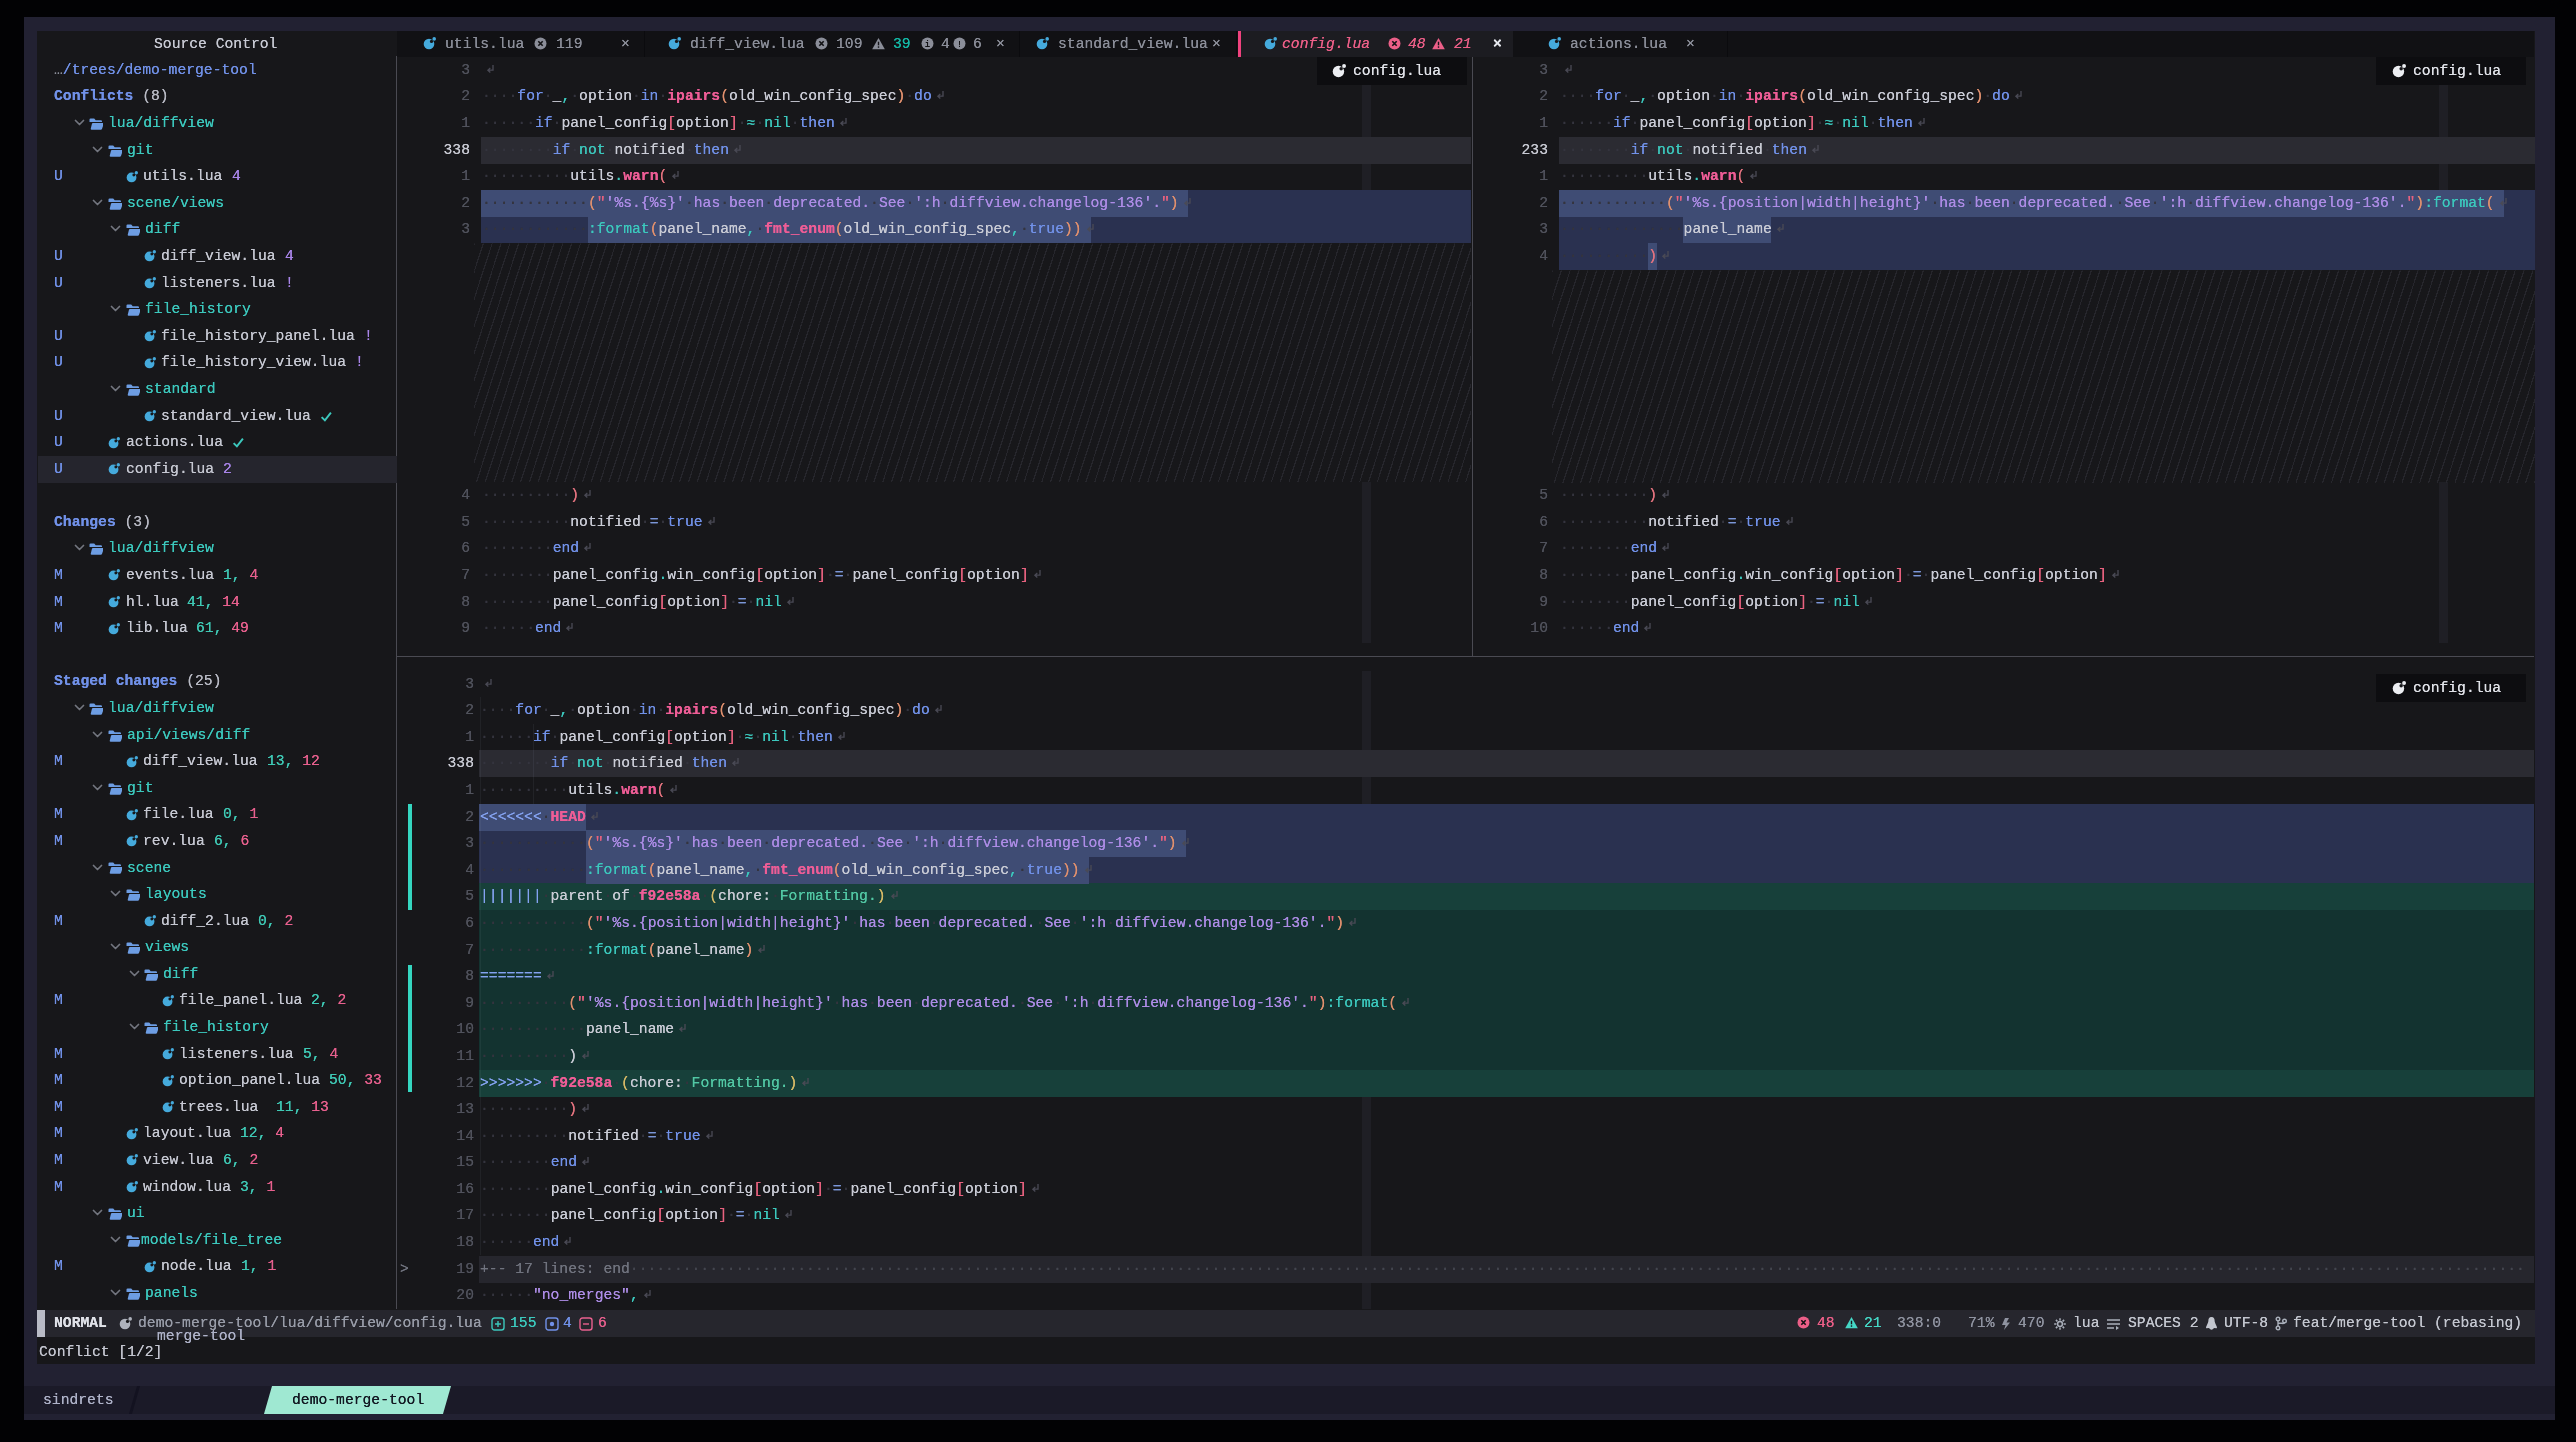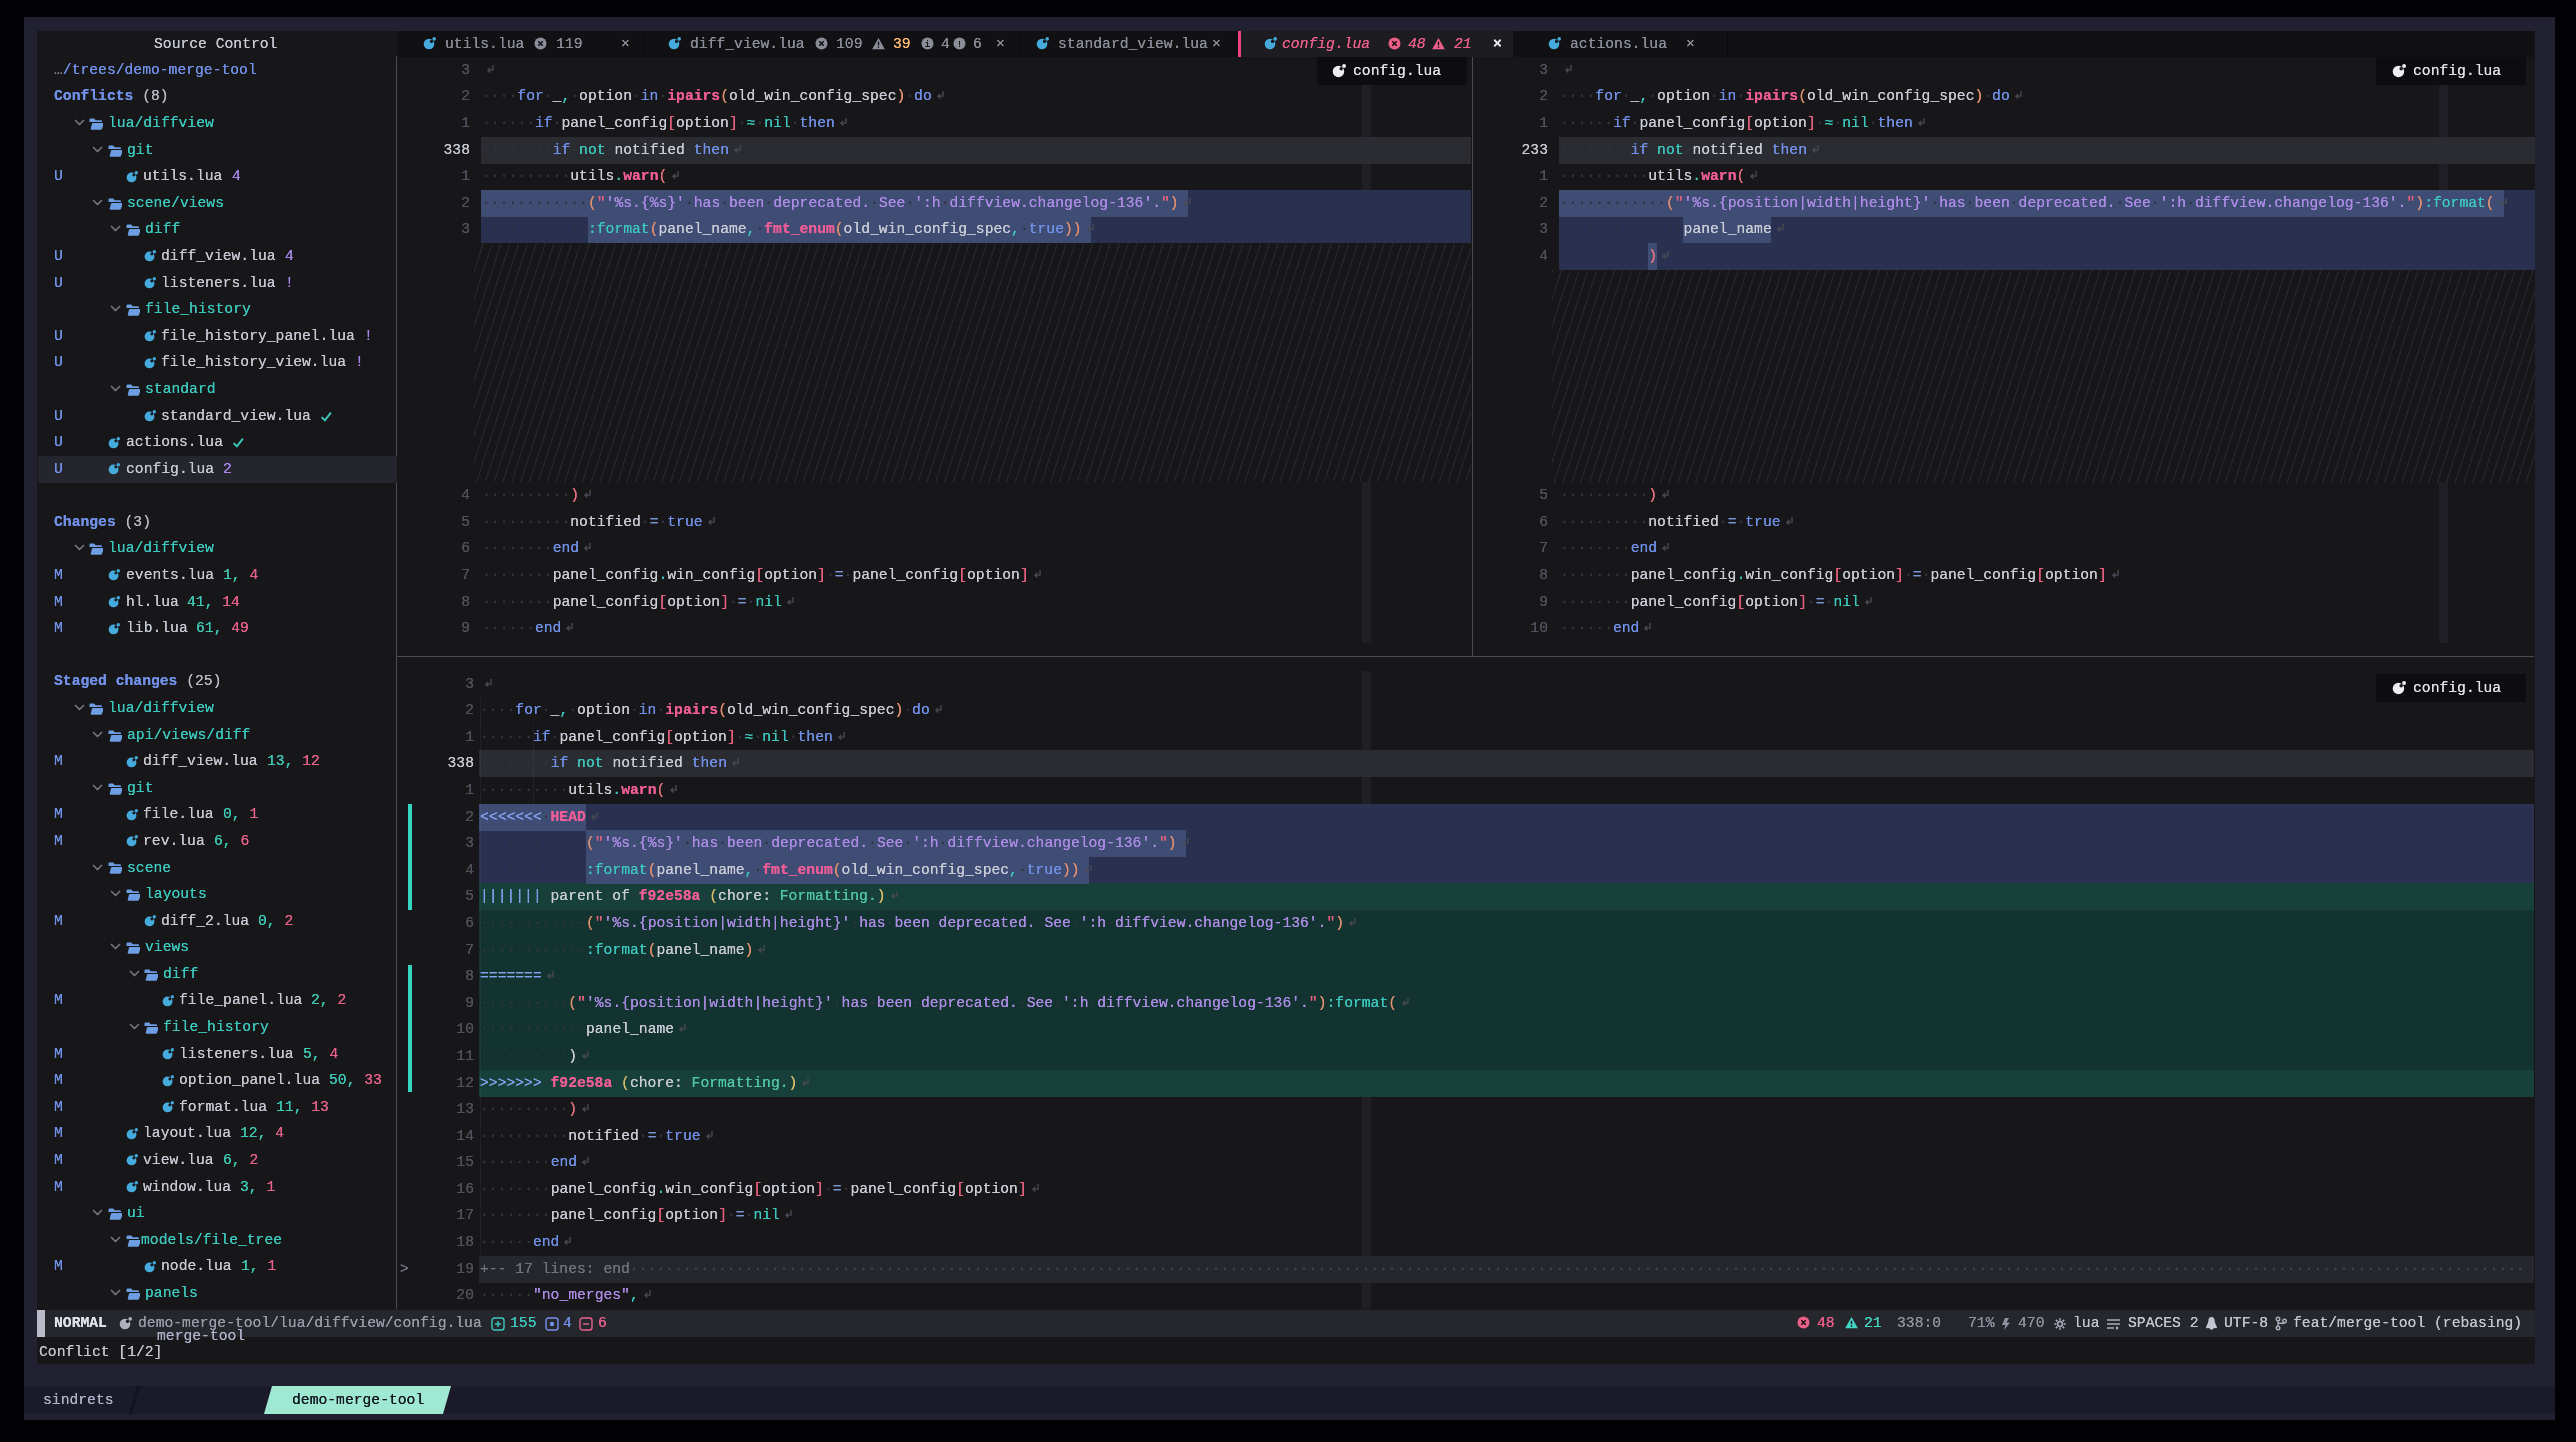--- a/index.html
+++ b/index.html
@@ -525,21 +525,21 @@
 <div class="abs" style="left:54px;top:1067px;height:26.6px;line-height:26.6px;color:#7191e8;white-space:pre">M</div>
 <svg class="abs" style="left:162px;top:1075px" width="12" height="12" viewBox="0 0 13 13" fill="#45aadc">
     <use href="#lua"></use>
   </svg>
 <div class="abs" style="left:179px;top:1067px;height:26.6px;line-height:26.6px;color:#c6c8d2;white-space:pre">option_panel.lua</div>
 <div class="abs" style="left:329px;top:1067px;height:26.6px;line-height:26.6px;color:;white-space:pre"><span style="color:#3fc9b5">50,</span> <span style="color:#e8608e">33</span></div>
 <div class="abs" style="left:54px;top:1094px;height:26.6px;line-height:26.6px;color:#7191e8;white-space:pre">M</div>
 <svg class="abs" style="left:162px;top:1101px" width="12" height="12" viewBox="0 0 13 13" fill="#45aadc">
     <use href="#lua"></use>
   </svg>
-<div class="abs" style="left:179px;top:1094px;height:26.6px;line-height:26.6px;color:#c6c8d2;white-space:pre">format.lua</div>
+<div class="abs" style="left:179px;top:1094px;height:26.6px;line-height:26.6px;color:#c6c8d2;white-space:pre">trees.lua</div>
 <div class="abs" style="left:276px;top:1094px;height:26.6px;line-height:26.6px;color:;white-space:pre"><span style="color:#3fc9b5">11,</span> <span style="color:#e8608e">13</span></div>
 <div class="abs" style="left:54px;top:1120px;height:26.6px;line-height:26.6px;color:#7191e8;white-space:pre">M</div>
 <svg class="abs" style="left:126px;top:1128px" width="12" height="12" viewBox="0 0 13 13" fill="#45aadc">
     <use href="#lua"></use>
   </svg>
 <div class="abs" style="left:143px;top:1120px;height:26.6px;line-height:26.6px;color:#c6c8d2;white-space:pre">layout.lua</div>
 <div class="abs" style="left:240px;top:1120px;height:26.6px;line-height:26.6px;color:;white-space:pre"><span style="color:#3fc9b5">12,</span> <span style="color:#e8608e">4</span></div>
 <div class="abs" style="left:54px;top:1147px;height:26.6px;line-height:26.6px;color:#7191e8;white-space:pre">M</div>
 <svg class="abs" style="left:126px;top:1154px" width="12" height="12" viewBox="0 0 13 13" fill="#45aadc">
     <use href="#lua"></use>
@@ -602,21 +602,21 @@
 <div class="abs" style="left:815px;top:31px;height:26px;line-height:26px;color:;white-space:pre"><svg class="ic" width="13" height="13" viewBox="0 0 13 13" fill="#8b8e99">
       <circle cx="6.5" cy="6.5" r="6"></circle>
       <path d="M4.3 4.3 L8.7 8.7 M8.7 4.3 L4.3 8.7" stroke="#111114" stroke-width="1.6"></path>
     </svg></div>
 <div class="abs" style="left:836px;top:31px;height:26px;line-height:26px;color:#8b8e99;white-space:pre">109</div>
 <div class="abs" style="left:872px;top:31px;height:26px;line-height:26px;color:;white-space:pre"><svg class="ic" width="13" height="13" viewBox="0 0 13 12">
       <path d="M6.5 0.5 L12.8 11.7 H0.2 Z" fill="#8b8e99"></path>
       <rect x="5.8" y="4.2" width="1.4" height="3.6" fill="#16161a"></rect>
       <rect x="5.8" y="8.8" width="1.4" height="1.5" fill="#16161a"></rect>
     </svg></div>
-<div class="abs" style="left:893px;top:31px;height:26px;line-height:26px;color:#fdba74;white-space:pre">39</div>
+<div class="abs" style="left:893px;top:31px;height:26px;line-height:26px;color:#14b8a6;white-space:pre">39</div>
 <div class="abs" style="left:921px;top:31px;height:26px;line-height:26px;color:;white-space:pre"><svg class="ic" width="13" height="13" viewBox="0 0 13 13" fill="#8b8e99" style="font-size:14.88px">
       <circle cx="6.5" cy="6.5" r="6"></circle>
       <text x="6.5" y="9.6" font-size="9" text-anchor="middle" fill="#111114" font-family="Liberation Mono">i</text>
     </svg></div>
 <div class="abs" style="left:941px;top:31px;height:26px;line-height:26px;color:#8b8e99;white-space:pre">4</div>
 <div class="abs" style="left:953px;top:31px;height:26px;line-height:26px;color:;white-space:pre"><svg class="ic" width="13" height="13" viewBox="0 0 13 13" fill="#8b8e99" style="font-size:14.88px">
       <circle cx="6.5" cy="6.5" r="6"></circle>
       <text x="6.5" y="9.6" font-size="9" text-anchor="middle" fill="#111114" font-family="Liberation Mono">!</text>
     </svg></div>
 <div class="abs" style="left:973px;top:31px;height:26px;line-height:26px;color:#8b8e99;white-space:pre">6</div>

